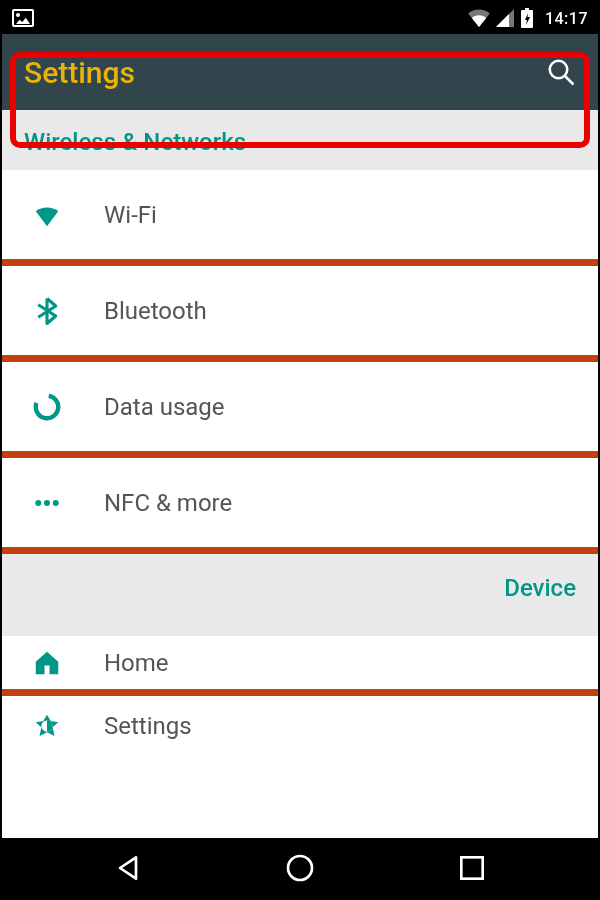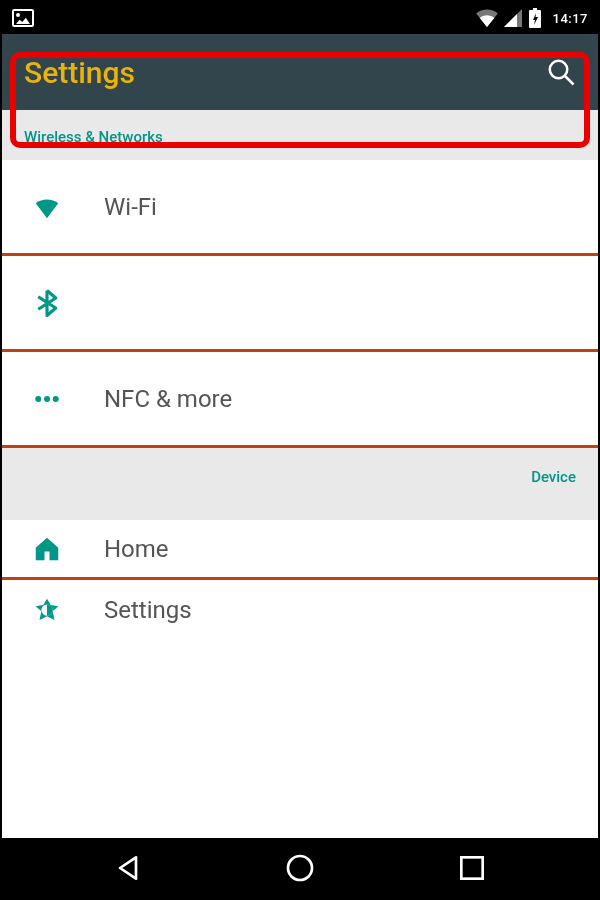--- a/index.html
+++ b/index.html
@@ -28,53 +28,53 @@
   .picture-icon::after {
     content:""; position:absolute; left:2px; bottom:1px; right:2px; height:7px;
     background: linear-gradient(45deg, transparent 40%, #fff 40%, #fff 60%, transparent 60%),
                 linear-gradient(-45deg, transparent 45%, #fff 45%);
     clip-path: polygon(0 100%, 25% 40%, 45% 70%, 70% 10%, 100% 100%);
     background:#fff;
   }
   .wifi-status-icon svg { width:22px; height:18px; display:block; }
   .signal-status-icon svg { width:18px; height:18px; display:block; }
   .battery-status-icon svg { width:14px; height:20px; display:block; }
-  .clock { font-size:13px; letter-spacing:0.5px; margin-left:5px; }
+  .clock { font-size:16px; letter-spacing:0.5px; margin-left:5px; }
 
   
   .header {
     height: 76px;
     background: #32444c;
     color: #eab308;
     display:flex;
     align-items:center;
     padding: 0 22px;
   }
   .header-title { font-size: 30px; font-weight: 500; }
   .search-btn { margin-left:auto; cursor:pointer; }
   .search-btn svg { width:30px; height:30px; display:block; }
 
   
   .content { height: calc(100% - 32px - 76px - 60px); overflow:hidden; background:#fff; }
 
   .section-header {
     background:#e9e9e9;
     color:#009688;
-    font-size:15px;
+    font-size:24px;
     font-weight:500;
     padding: 18px 22px 14px 22px;
   }
   .section-header.device { padding: 20px 22px 34px 22px; text-align: right; }
 
   .row {
     height: 96px;
     display:flex;
     align-items:center;
     padding: 0 30px;
-    border-bottom: 3px solid #c2410c;
+    border-bottom: 7px solid #c2410c;
     background:#fff;
     cursor:pointer;
     position:relative;
   }
   .row:last-child { border-bottom:none; }
   .row .icon-slot { width: 60px; display:flex; align-items:center; justify-content:flex-start; }
   .row .icon-slot svg { width:30px; height:30px; display:block; }
   .row .label { font-size:24px; color:#555; margin-left: 12px; }
 
   .highlight {
@@ -155,22 +155,31 @@
       </span>
       <span class="label">Wi-Fi</span>
     </div>
 
     <div class="row">
       <span class="icon-slot">
         <svg viewBox="0 0 24 24">
             <path d="M12 2 L12 22 L19 16 L5 7 M12 2 L19 8 L5 17" stroke="#009688" stroke-width="2.5" fill="none" stroke-linejoin="round"></path>
           </svg>
       </span>
-    </div>
-
+      <span class="label">Bluetooth</span>
+    </div>
+
+    <div class="row">
+      <span class="icon-slot">
+        <svg viewBox="0 0 24 24">
+            <circle cx="12" cy="12" r="9" stroke="#009688" stroke-width="3.5" fill="none" stroke-dasharray="44 12" transform="rotate(-80 12 12)"></circle>
+          </svg>
+      </span>
+      <span class="label">Data usage</span>
+    </div>
 
     <div class="row">
       <span class="icon-slot">
         <svg viewBox="0 0 24 24">
             <circle cx="5" cy="12" r="2.4" fill="#009688"></circle>
             <circle cx="12" cy="12" r="2.4" fill="#009688"></circle>
             <circle cx="19" cy="12" r="2.4" fill="#009688"></circle>
           </svg>
       </span>
       <span class="label">NFC &amp; more</span>

